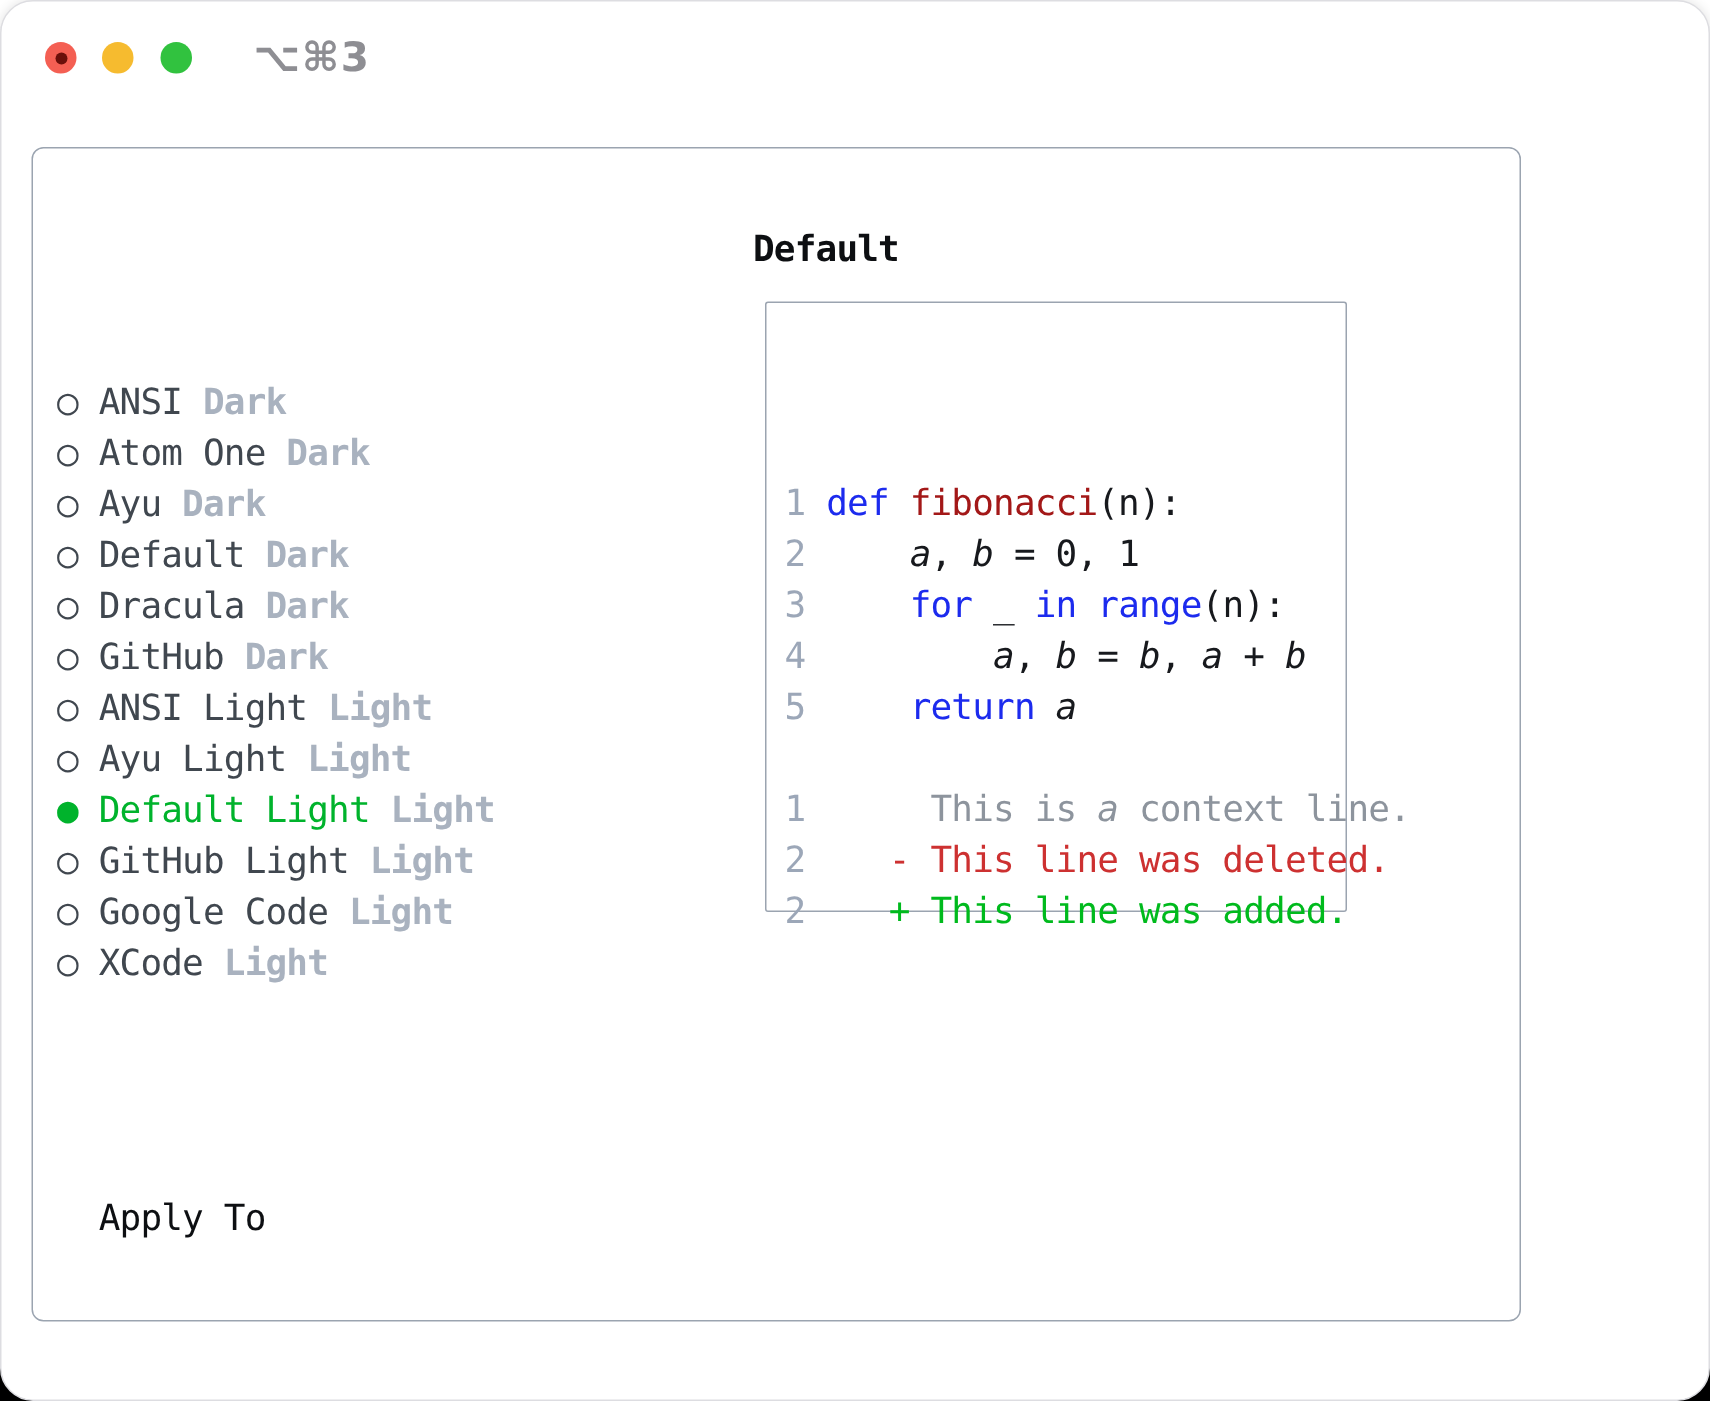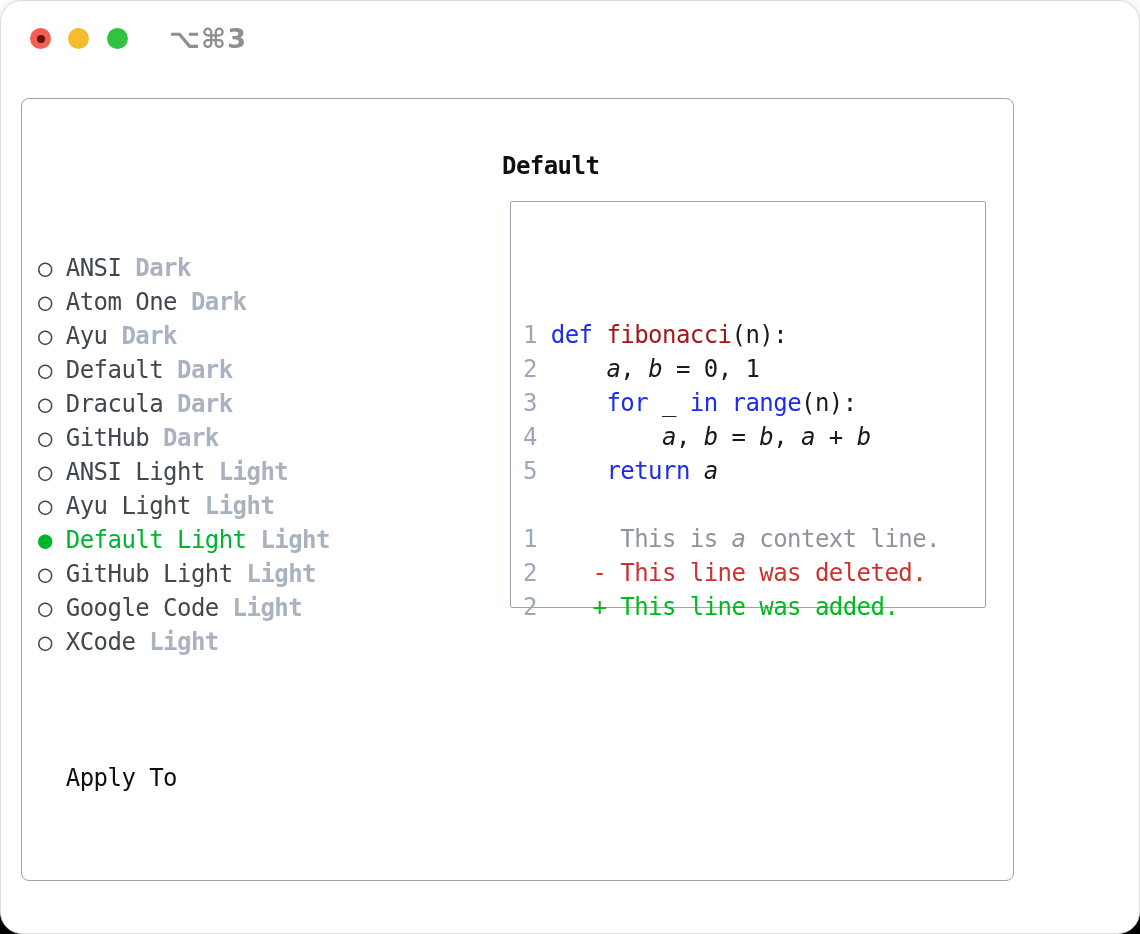--- a/index.html
+++ b/index.html
@@ -43,29 +43,29 @@
   .mono{font-size:24px;line-height:34px;letter-spacing:-0.55px;white-space:pre;}
 
   .left-panel{position:absolute;left:16px;top:50px;}
   .row{height:34px;line-height:34px;white-space:pre;}
   .marker{display:inline-block;width:27.8px;color:var(--item-dark);}
   .list-heading{font-weight:bold;color:var(--heading-black);}
   .list-heading .marker{color:var(--heading-black);font-weight:bold;}
   .name{color:var(--item-dark);}
   .suffix{color:var(--muted-gray);font-weight:bold;}
   .row.selected .marker,.row.selected .name,.row.selected .label{color:var(--selected-green);}
-  .apply-heading{padding-left:27.8px;color:var(--heading-black);height:34px;line-height:34px;white-space:pre;}
+  .apply-heading{margin-top:34px;padding-left:27.8px;color:var(--heading-black);height:34px;line-height:34px;white-space:pre;}
 
   
   .preview-heading{
     position:absolute;left:480px;top:50px;height:34px;line-height:34px;
     font-weight:bold;color:var(--heading-black);white-space:pre;
   }
   .preview-box{
-    position:absolute;left:488px;top:102px;width:476px;height:407px;
+    position:absolute;left:488px;top:102px;width:388px;height:407px;
     border:1.5px solid var(--border-gray);border-radius:2px;background:#fff;
   }
   .code{padding:48px 10px 0 12px;}
   .code-line{height:34px;line-height:34px;white-space:pre;}
   .tk-num{color:var(--line-number);}
   .tk-kw{color:var(--keyword-blue);}
   .tk-fn{color:var(--function-red);}
   .tk-pl{color:var(--plain-black);}
   .tk-var{color:var(--plain-black);font-style:italic;}
   .tk-ctx{color:var(--context-gray);}

